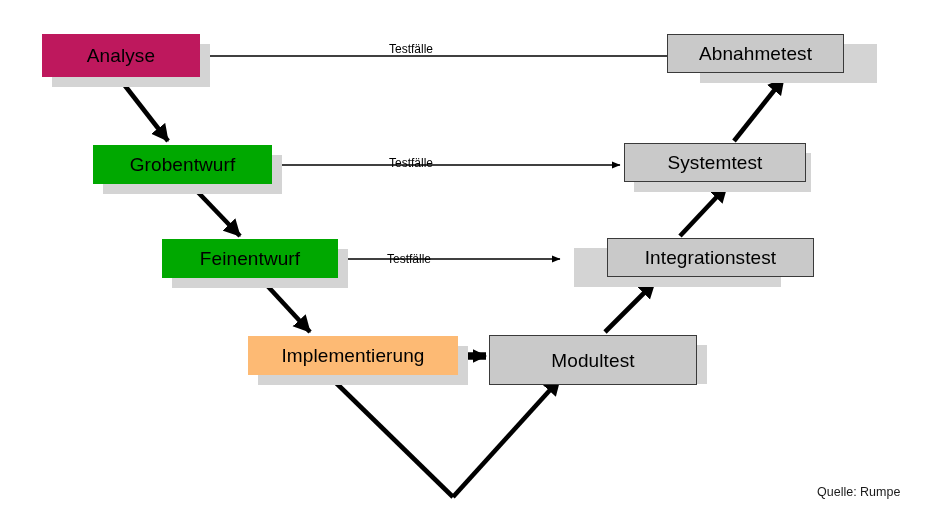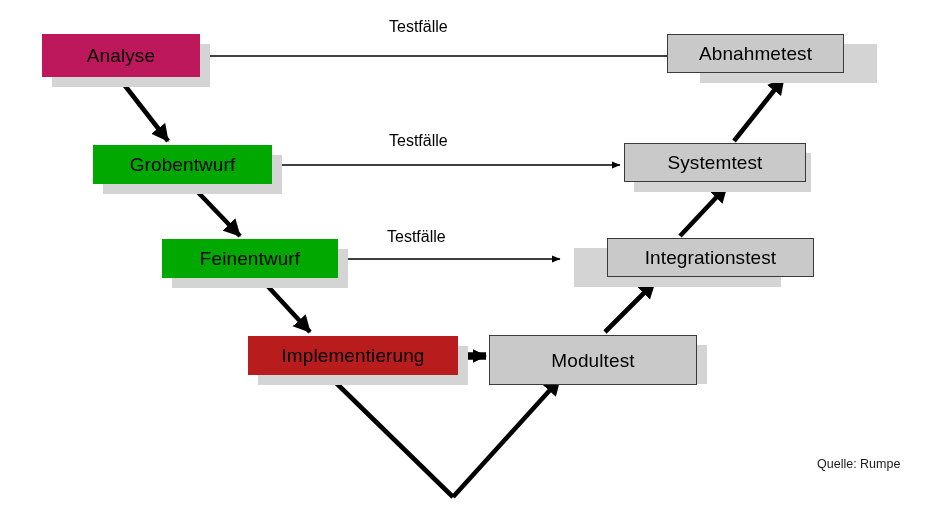--- a/index.html
+++ b/index.html
@@ -46,24 +46,25 @@
   }
   .node.phase {
     border: none;
   }
   .node.test {
     background: #c9c9c9;
     border: 1.5px solid #3a3a3a;
   }
   .edge-label {
     position: absolute;
-    font-size: 16px;
+    font-size: 12px;
     color: #000000;
     white-space: nowrap;
     z-index: 4;
+    margin-top: 24px;
   }
   .source-note {
     position: absolute;
     font-size: 12.5px;
     color: #1a1a1a;
     white-space: nowrap;
     z-index: 4;
   }
 </style>
 </head>
@@ -111,21 +112,21 @@
   <div class="node phase" style="left:93px; top:145px; width:179px; height:39px; background:#00a800;">
     <span>Grobentwurf</span>
   </div>
 
   <div class="shadow" style="left:172px; top:249px; width:176px; height:39px;"></div>
   <div class="node phase" style="left:162px; top:239px; width:176px; height:39px; background:#00a800;">
     <span>Feinentwurf</span>
   </div>
 
   <div class="shadow" style="left:258px; top:346px; width:210px; height:39px;"></div>
-  <div class="node phase" style="left:248px; top:336px; width:210px; height:39px; background:#b91c1c;">
+  <div class="node phase" style="left:248px; top:336px; width:210px; height:39px; background:#fdba74;">
     <span>Implementierung</span>
   </div>
 
   <div class="shadow" style="left:700px; top:44px; width:177px; height:39px;"></div>
   <div class="node test" style="left:667px; top:34px; width:177px; height:39px;">
     <span>Abnahmetest</span>
   </div>
 
   <div class="shadow" style="left:634px; top:153px; width:177px; height:39px;"></div>
   <div class="node test" style="left:624px; top:143px; width:182px; height:39px;">
@@ -139,15 +140,15 @@
 
   <div class="shadow" style="left:499px; top:345px; width:208px; height:39px;"></div>
   <div class="node test" style="left:489px; top:335px; width:208px; height:50px;">
     <span>Modultest</span>
   </div>
 
   <div class="edge-label" style="left:389px; top:18px;">Testfälle</div>
   <div class="edge-label" style="left:389px; top:132px;">Testfälle</div>
   <div class="edge-label" style="left:387px; top:228px;">Testfälle</div>
 
-  <div class="source-note" style="left:817px; top:457px;">Quelle: Rumpe</div>
+  <div class="source-note" style="left:817px; top:485px;">Quelle: Rumpe</div>
 
 </div>
 
 </body></html>

